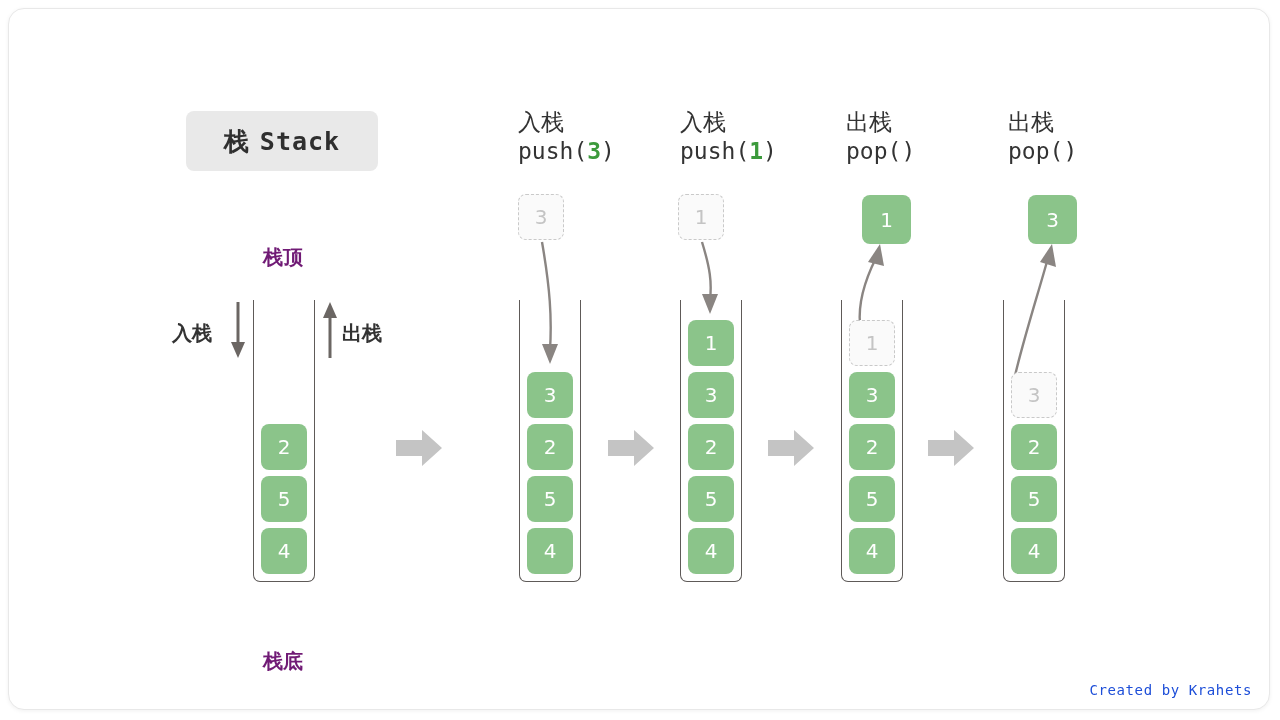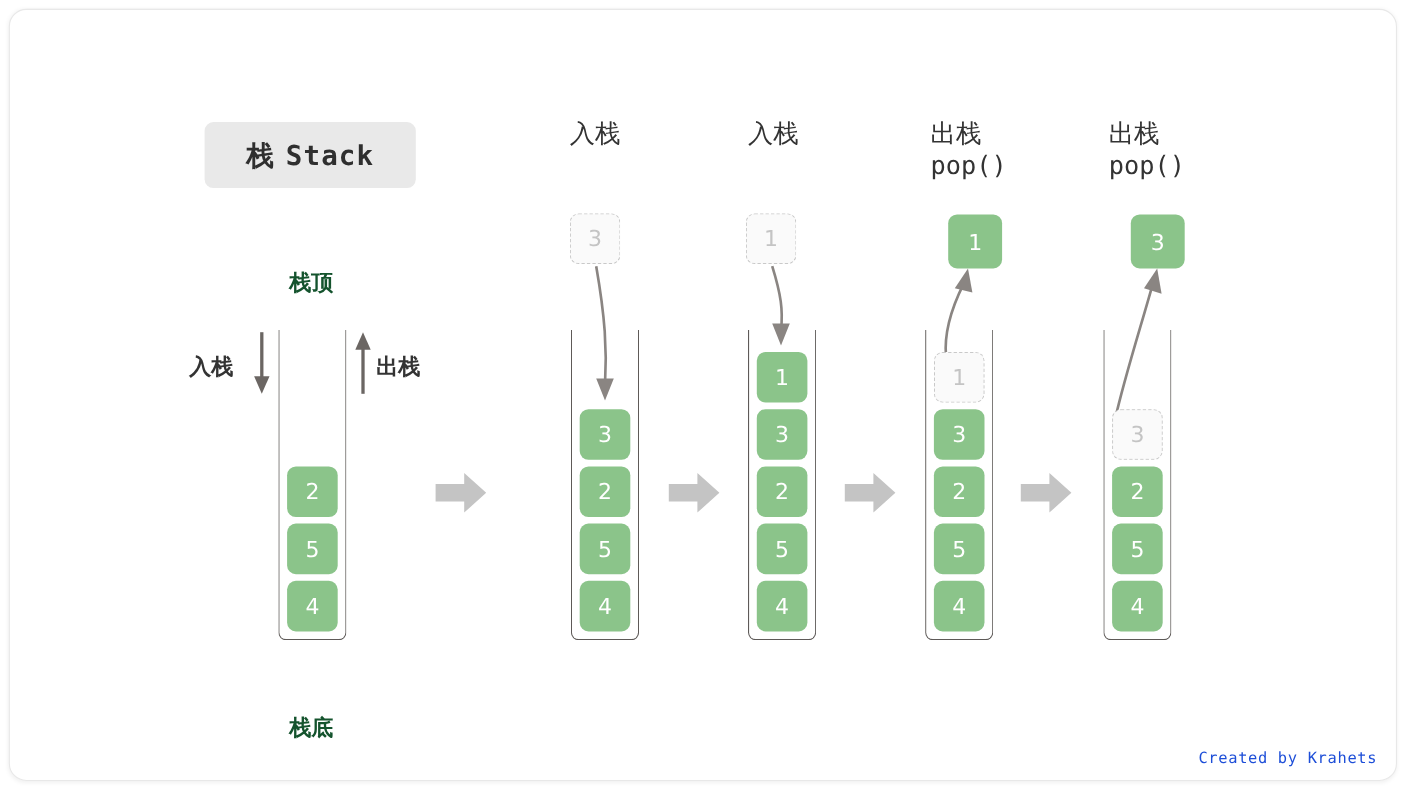--- a/index.html
+++ b/index.html
@@ -132,21 +132,21 @@
     color: #333333;
     font-family: "DejaVu Sans", "Liberation Sans", sans-serif;
     white-space: nowrap;
   }
 
   
   .caption {
     position: absolute;
     font-size: 20px;
     font-weight: bold;
-    color: #14532d;
+    color: #701a75;
     font-family: "DejaVu Sans", "Liberation Sans", sans-serif;
     text-align: center;
     white-space: nowrap;
   }
 
   
   .watermark {
     position: absolute;
     right: 28px;
     bottom: 22px;
@@ -165,24 +165,26 @@
   <div class="card-frame"></div>
 
   <div class="title-chip">
     <span>栈</span>
     <span style="display:inline-block;width:10px"></span>
     <span class="mono-part">Stack</span>
   </div>
 
   <div class="col-head" style="left:518px; top:108px;">
     <span class="cn">入栈</span>
+    <span class="code"><span>push(</span><span class="arg">3</span><span>)</span></span>
   </div>
 
   <div class="col-head" style="left:680px; top:108px;">
     <span class="cn">入栈</span>
+    <span class="code"><span>push(</span><span class="arg">1</span><span>)</span></span>
   </div>
 
   <div class="col-head" style="left:846px; top:108px;">
     <span class="cn">出栈</span>
     <span class="code"><span>pop(</span><span class="arg"></span><span>)</span></span>
   </div>
 
   <div class="col-head" style="left:1008px; top:108px;">
     <span class="cn">出栈</span>
     <span class="code"><span>pop(</span><span class="arg"></span><span>)</span></span>

